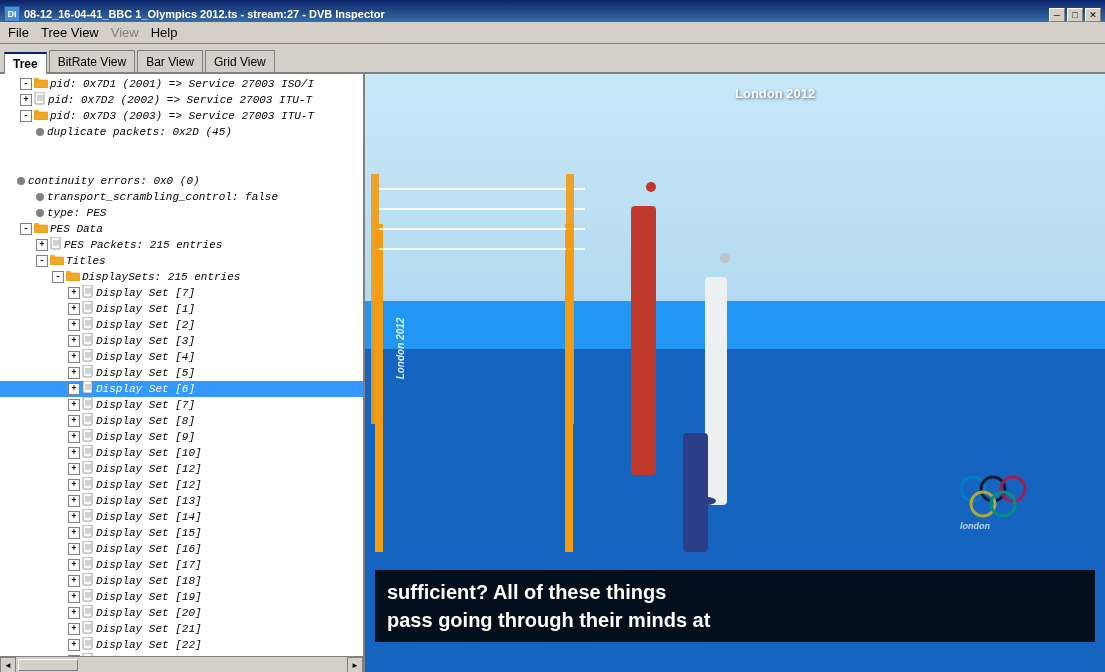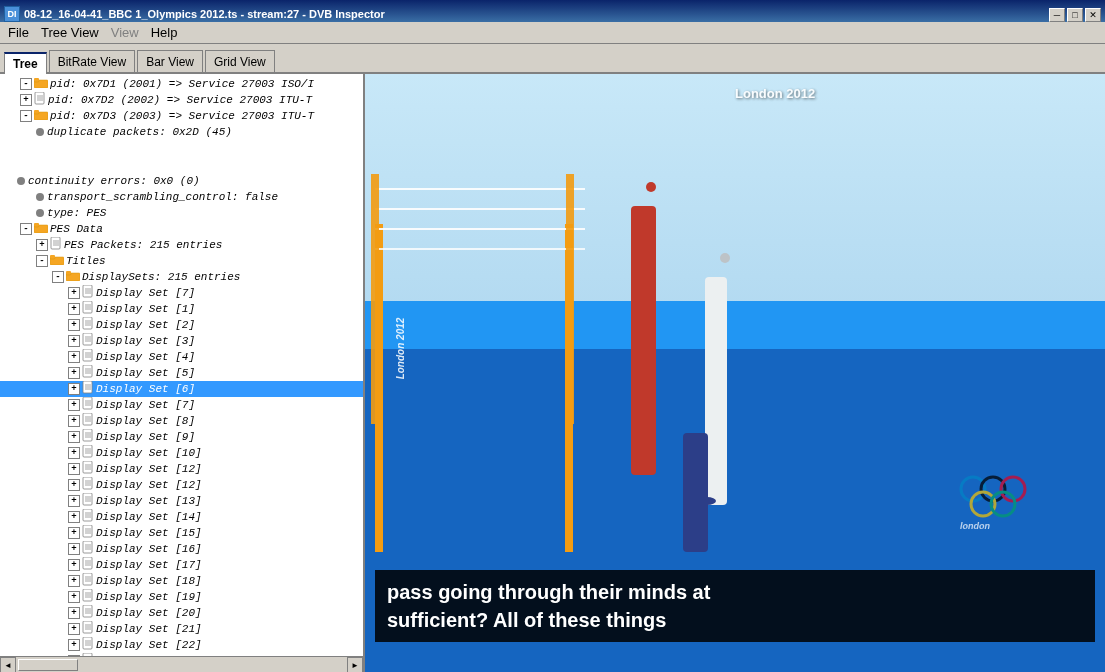--- a/index.html
+++ b/index.html
@@ -626,19 +626,19 @@
           <circle cx="15" cy="20" r="12" fill="none" stroke="#0085c7" stroke-width="3"></circle>
           <circle cx="35" cy="20" r="12" fill="none" stroke="#000000" stroke-width="3"></circle>
           <circle cx="55" cy="20" r="12" fill="none" stroke="#df0024" stroke-width="3"></circle>
           <circle cx="25" cy="35" r="12" fill="none" stroke="#f4c300" stroke-width="3"></circle>
           <circle cx="45" cy="35" r="12" fill="none" stroke="#009f6b" stroke-width="3"></circle>
           <text x="2" y="60" fill="white" font-size="9" font-style="italic" font-weight="bold">london</text>
         </svg>
       </div>
 
       <div class="subtitle-box">
+        <div>sufficient? All of these things</div>
         <div>pass going through their minds at</div>
-        <div>sufficient? All of these things</div>
       </div>
     </div>
   </div>
 
 </div>
 
 </body></html>

